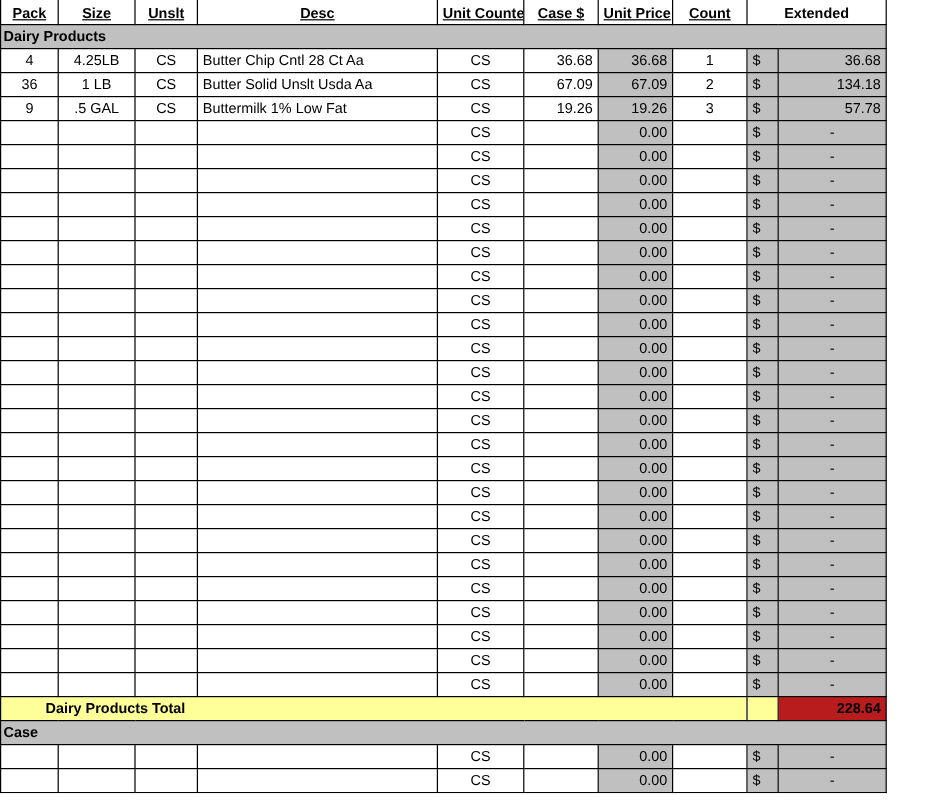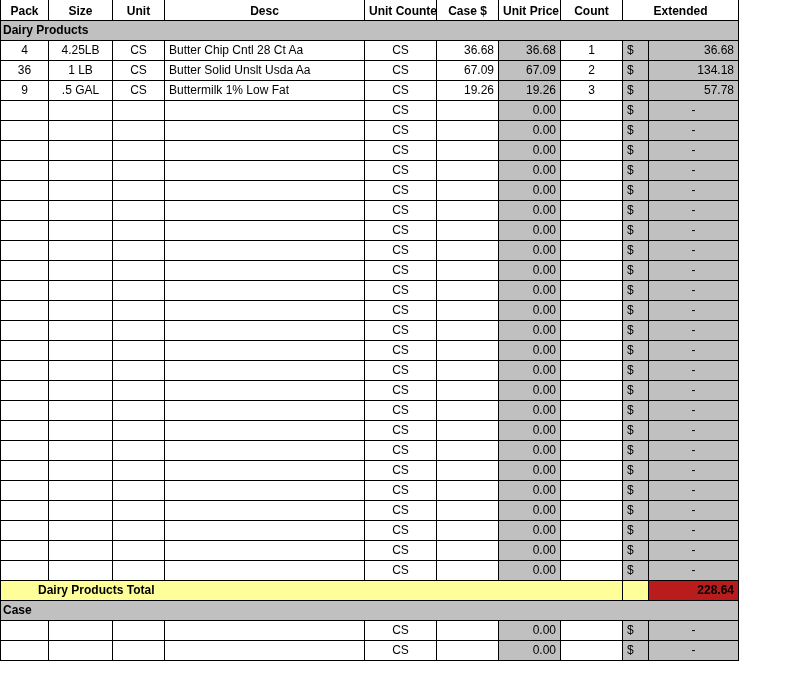--- a/index.html
+++ b/index.html
@@ -19,20 +19,21 @@
   }
   th, td {
     border: 1px solid #000;
     padding: 2px 4px;
     height: 20px;
     overflow: hidden;
     white-space: nowrap;
   }
   th {
     font-weight: bold;
+    text-decoration: underline;
     text-align: center;
     background: #fff;
     vertical-align: bottom;
     border-top: none;
   }
   th.no-u { text-decoration: none; }
   .col-pack   { width: 48px; }
   .col-size   { width: 64px; }
   .col-unit   { width: 52px; }
   .col-desc   { width: 200px; }
@@ -74,21 +75,21 @@
       <col class="col-uprice">
       <col class="col-count">
     <col class="col-eds">
       <col class="col-ext">
       <col class="col-tail">
   </colgroup>
   <thead>
     <tr>
       <th>Pack</th>
       <th>Size</th>
-      <th>Unit</th>
+      <th>Unslt</th>
       <th>Desc</th>
       <th>Unit Counted</th>
       <th>Case $</th>
       <th>Unit Price</th>
       <th>Count</th>
       <th class="no-u" colspan="2">Extended</th>
       <th class="no-u tail"></th>
     </tr>
   </thead>
   <tbody id="tbody">

